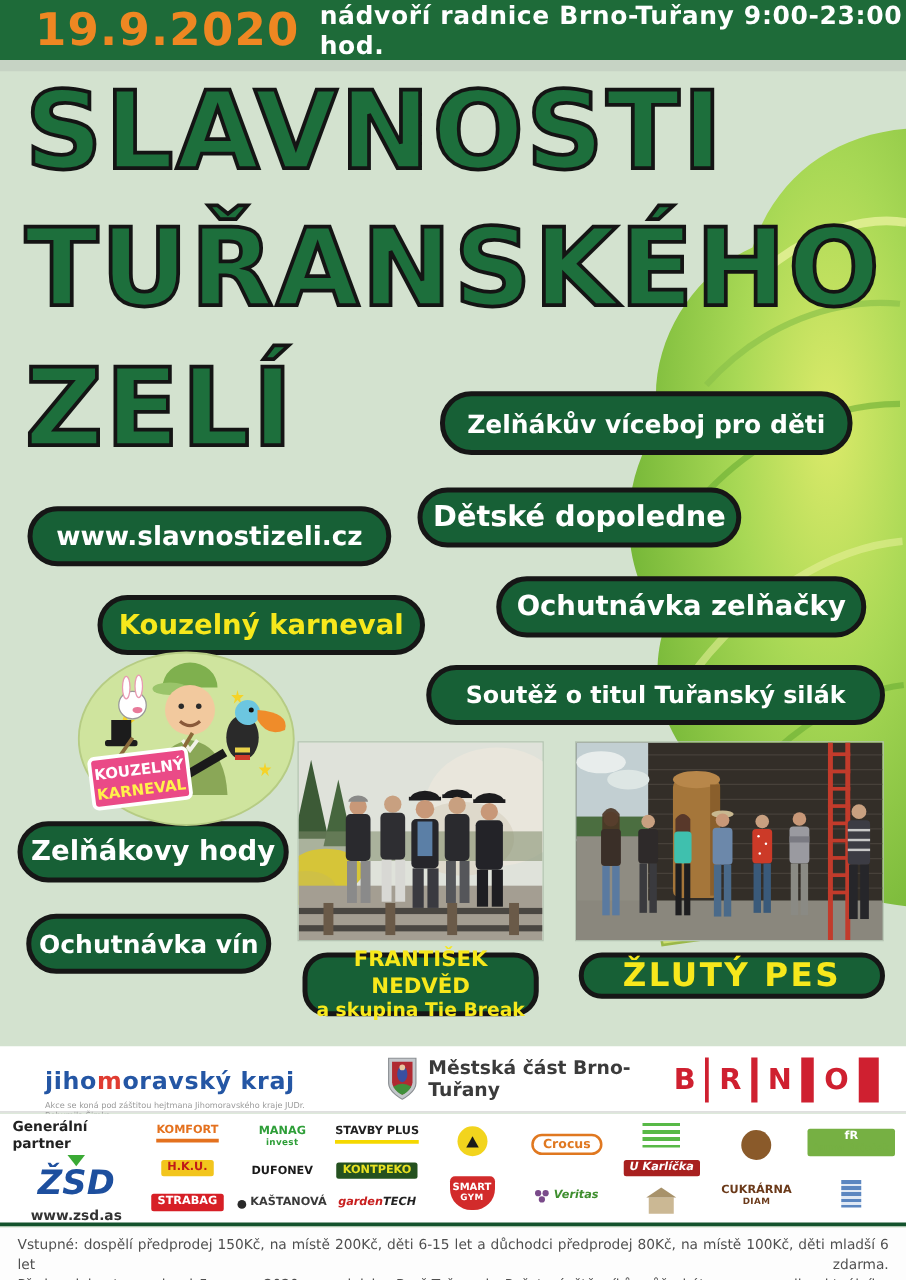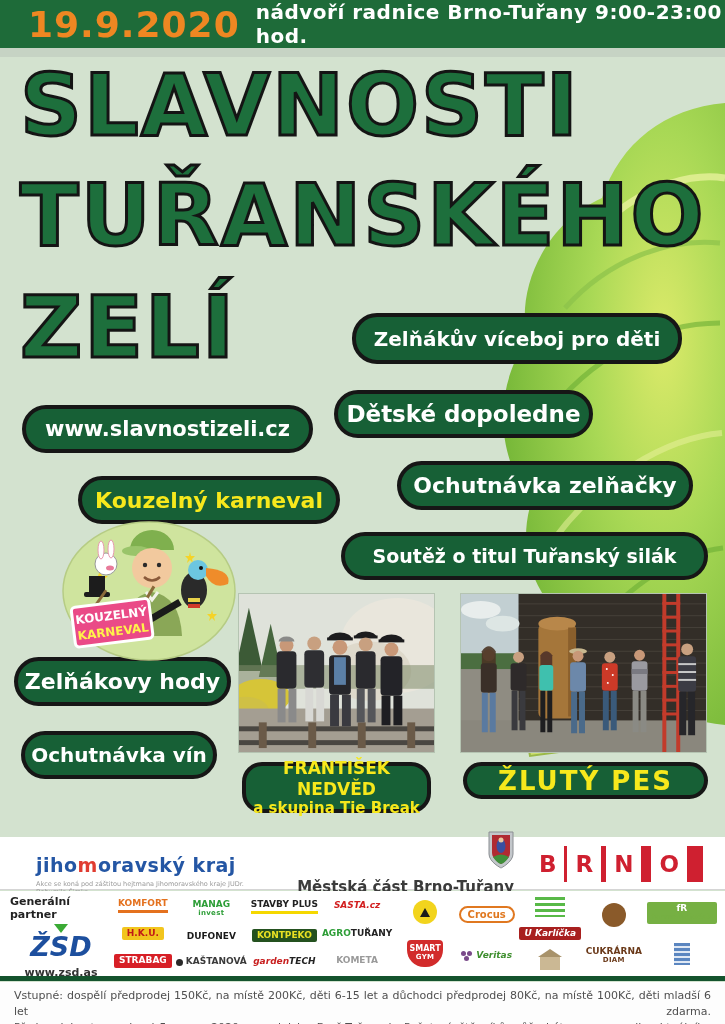--- a/index.html
+++ b/index.html
@@ -45,28 +45,28 @@
   .bl1{left:242px;top:762px;width:189px;height:51px;font-size:17px;line-height:1.2;}
   .bl1 .l2{font-size:15px;}
   .bl2{left:463px;top:762px;width:245px;height:37px;font-size:26px;letter-spacing:2px;}
 
   
   .logo-band{position:absolute;left:0;top:837px;width:725px;height:53px;background:#ffffff;display:flex;align-items:center;z-index:6;border-bottom:1px solid #d5d5d5;}
   .region{margin-left:36px;width:230px;margin-top:24px;}
   .region .rname{font-size:19px;font-weight:bold;letter-spacing:.5px;}
   .region .blue{color:#2456a4;} .region .red{color:#e03c31;}
   .region .rnote{font-size:6.5px;color:#9a9a9a;margin-top:4px;}
-  .city{display:flex;align-items:flex-end;gap:9px;margin-left:18px;width:230px;flex-direction:column;}
+  .city{display:flex;align-items:center;gap:9px;margin-left:44px;width:230px;}
   .city .cname{font-size:15px;font-weight:bold;color:#3b3b3b;}
   .brno{position:absolute;right:22px;top:0;height:53px;display:flex;align-items:center;}
   .brno-letter{color:#cf2030;font-weight:bold;font-size:23px;margin:0 8px;}
   .brno-bar{background:#cf2030;height:36px;display:inline-block;}
 
   
-  .sponsor-band{position:absolute;left:0;top:891px;width:725px;height:90px;background:#ffffff;z-index:6;border-bottom:5px solid #14532d;display:flex;}
+  .sponsor-band{position:absolute;left:0;top:891px;width:725px;height:90px;background:#ffffff;z-index:6;border-bottom:3px solid #14532d;display:flex;}
   .general{width:112px;padding:4px 0 0 10px;display:flex;flex-direction:column;align-items:center;}
   .general .glabel{font-size:11px;font-weight:bold;color:#222222;}
   .general .gcheck{width:0;height:0;border-left:7px solid transparent;border-right:7px solid transparent;border-top:9px solid #3aaa35;margin-top:3px;}
   .general .gname{font-size:27px;font-weight:bold;font-style:italic;color:#1d4f9e;line-height:1;}
   .general .gurl{font-size:11px;font-weight:bold;color:#333333;margin-top:6px;}
   #sponsor-grid{flex:1;display:flex;align-items:center;padding:4px 6px 4px 0;}
   .sp-col{display:flex;flex-direction:column;justify-content:space-around;align-items:center;height:82px;flex:1;padding:0 2px;}
   .sp-chip{display:flex;flex-direction:column;align-items:center;justify-content:center;text-align:center;font-weight:bold;font-size:9px;line-height:1.1;white-space:nowrap;}
   .sp-row{display:flex;align-items:center;}
   .sp-box{padding:2px 5px;border-radius:2px;}
@@ -423,39 +423,20 @@
             </div>
           </div>
           <div class="sp-chip sp-text" style="color: rgb(200, 31, 31); font-style: italic;">
             <div class="sp-row">
               <span>garden</span>
               <span style="color: rgb(34, 34, 34);">TECH</span>
             </div>
           </div>
         </div>
         <div class="sp-col">
-          <div class="sp-chip sp-text" style="color: rgb(210, 31, 31); font-style: italic;">
-            <div class="sp-row">
-              <span>SASTA</span>
-              <span style="color: rgb(210, 31, 31);">.cz</span>
-            </div>
-          </div>
-          <div class="sp-chip sp-text" style="color: rgb(46, 158, 56);">
-            <div class="sp-row">
-              <span>AGRO</span>
-              <span style="color: rgb(34, 34, 34);"> TUŘANY</span>
-            </div>
-          </div>
-          <div class="sp-chip sp-text" style="color: rgb(154, 154, 154);">
-            <div class="sp-row">
-              <span>KOMETA</span>
-            </div>
-          </div>
-        </div>
-        <div class="sp-col">
           <div class="sp-chip sp-circle" style="background: rgb(242, 212, 29);">
             <div class="sp-row">
               <span class="sp-icon sp-icon-triangle"></span>
             </div>
           </div>
           <div class="sp-chip sp-shield" style="background: rgb(210, 43, 43); color: rgb(255, 255, 255);">
             <div class="sp-row">
               <span>SMART</span>
             </div>
             <div class="sp-sub" style="color: rgb(255, 255, 255);">GYM</div>

